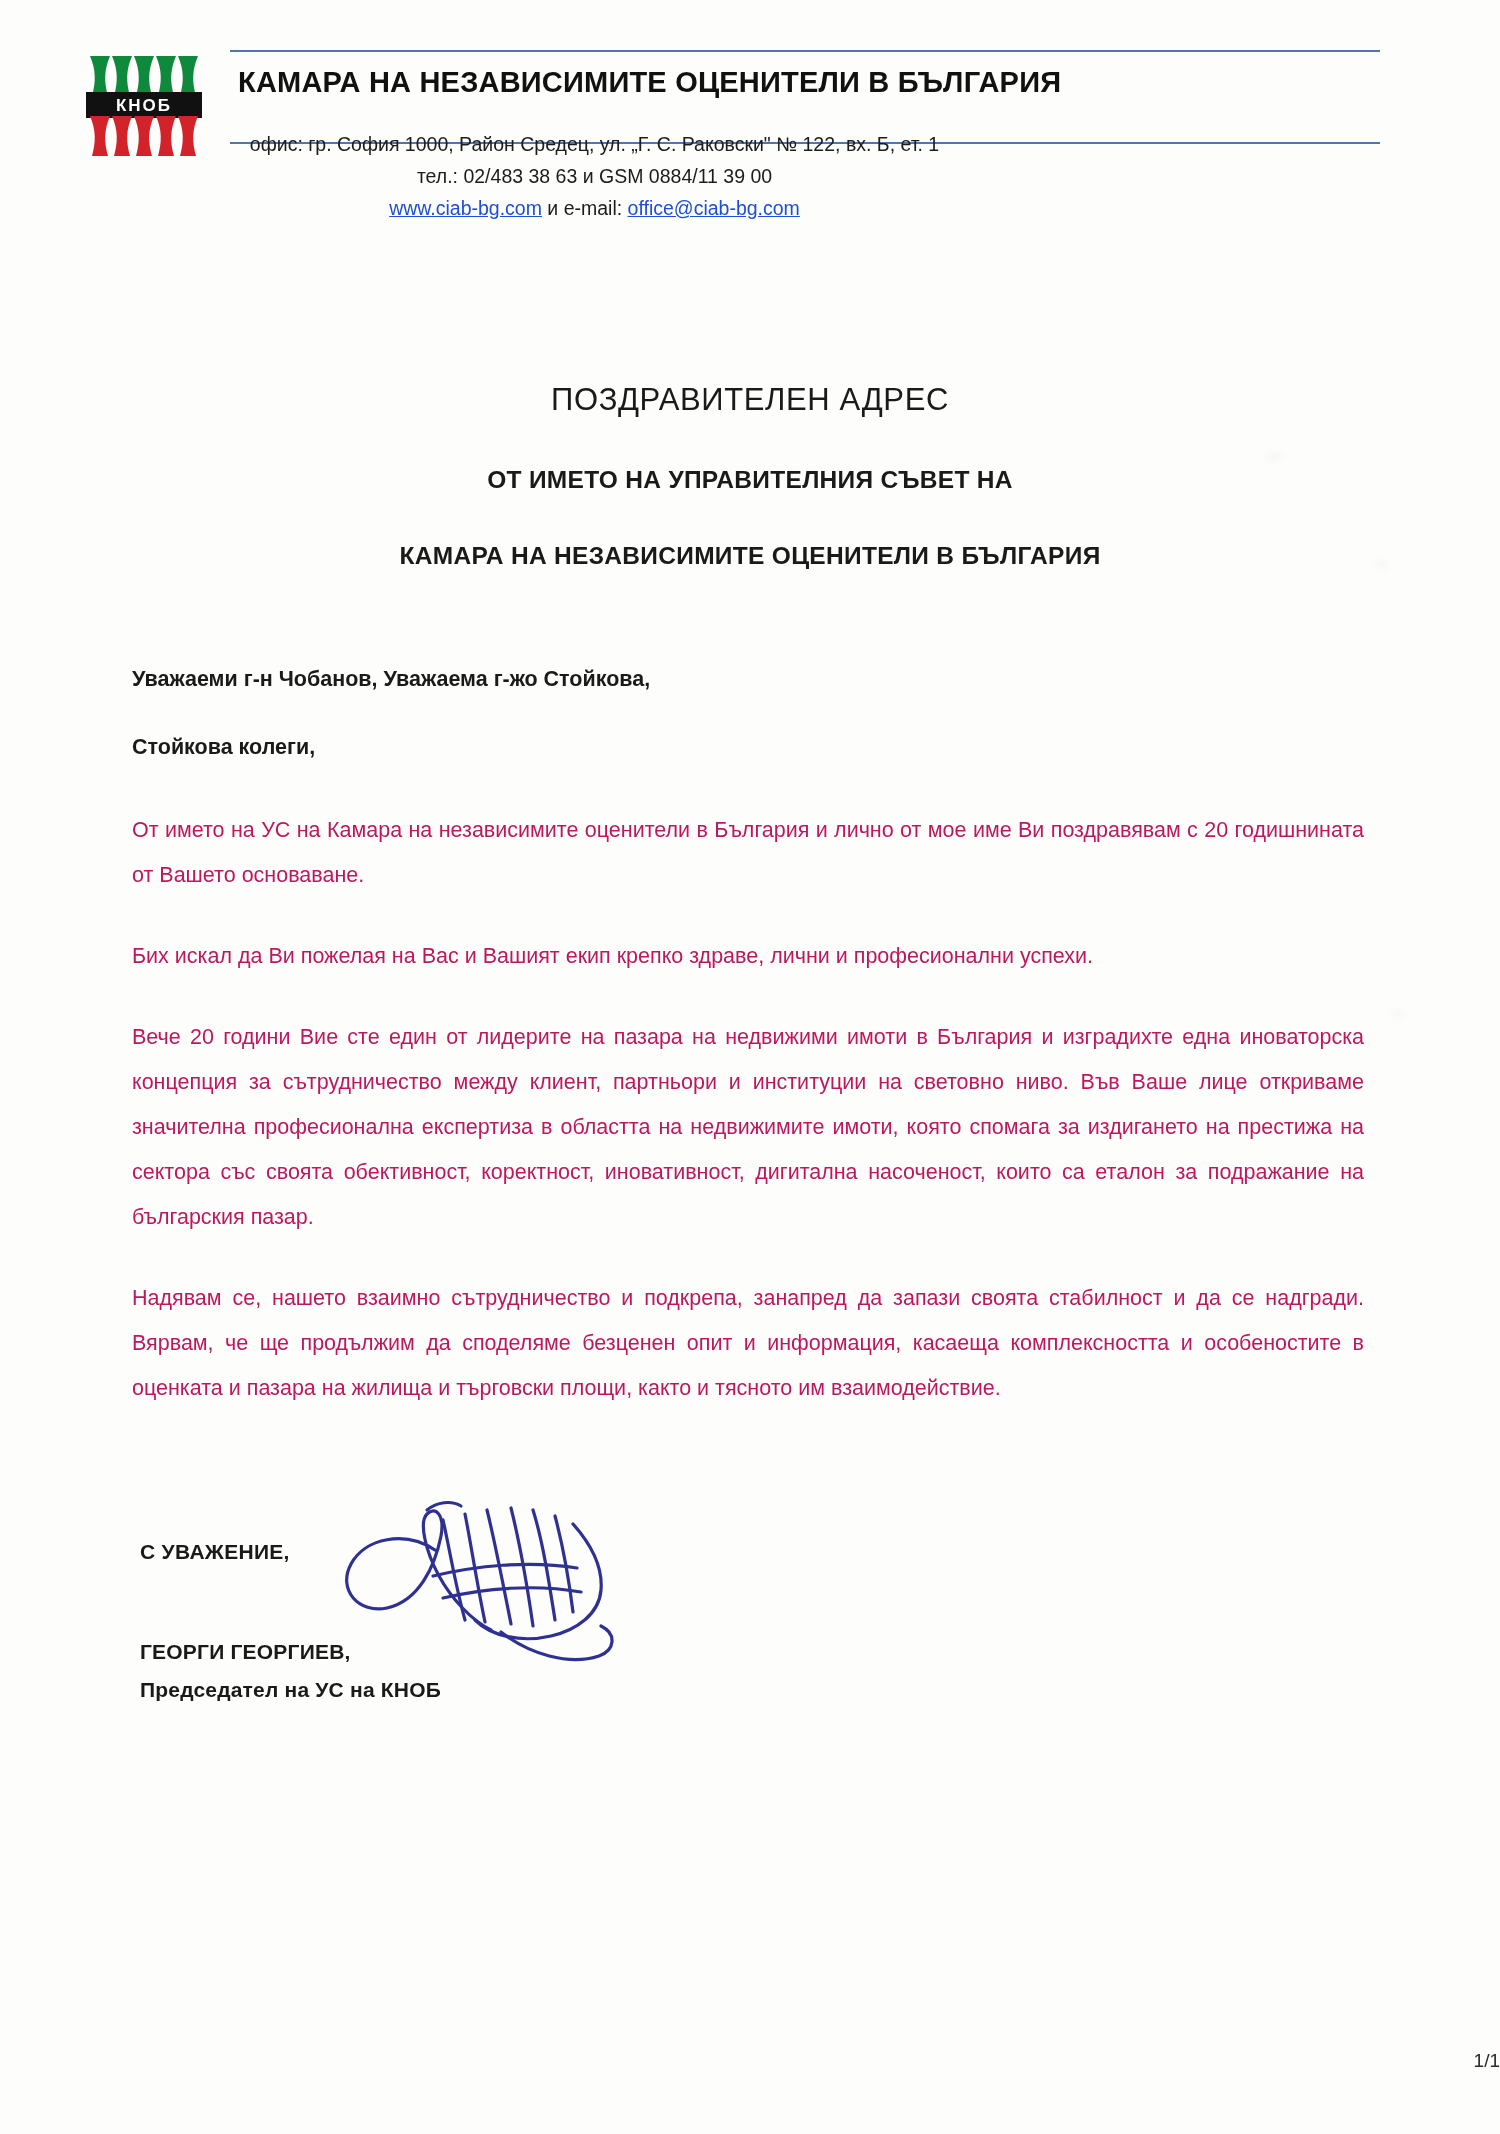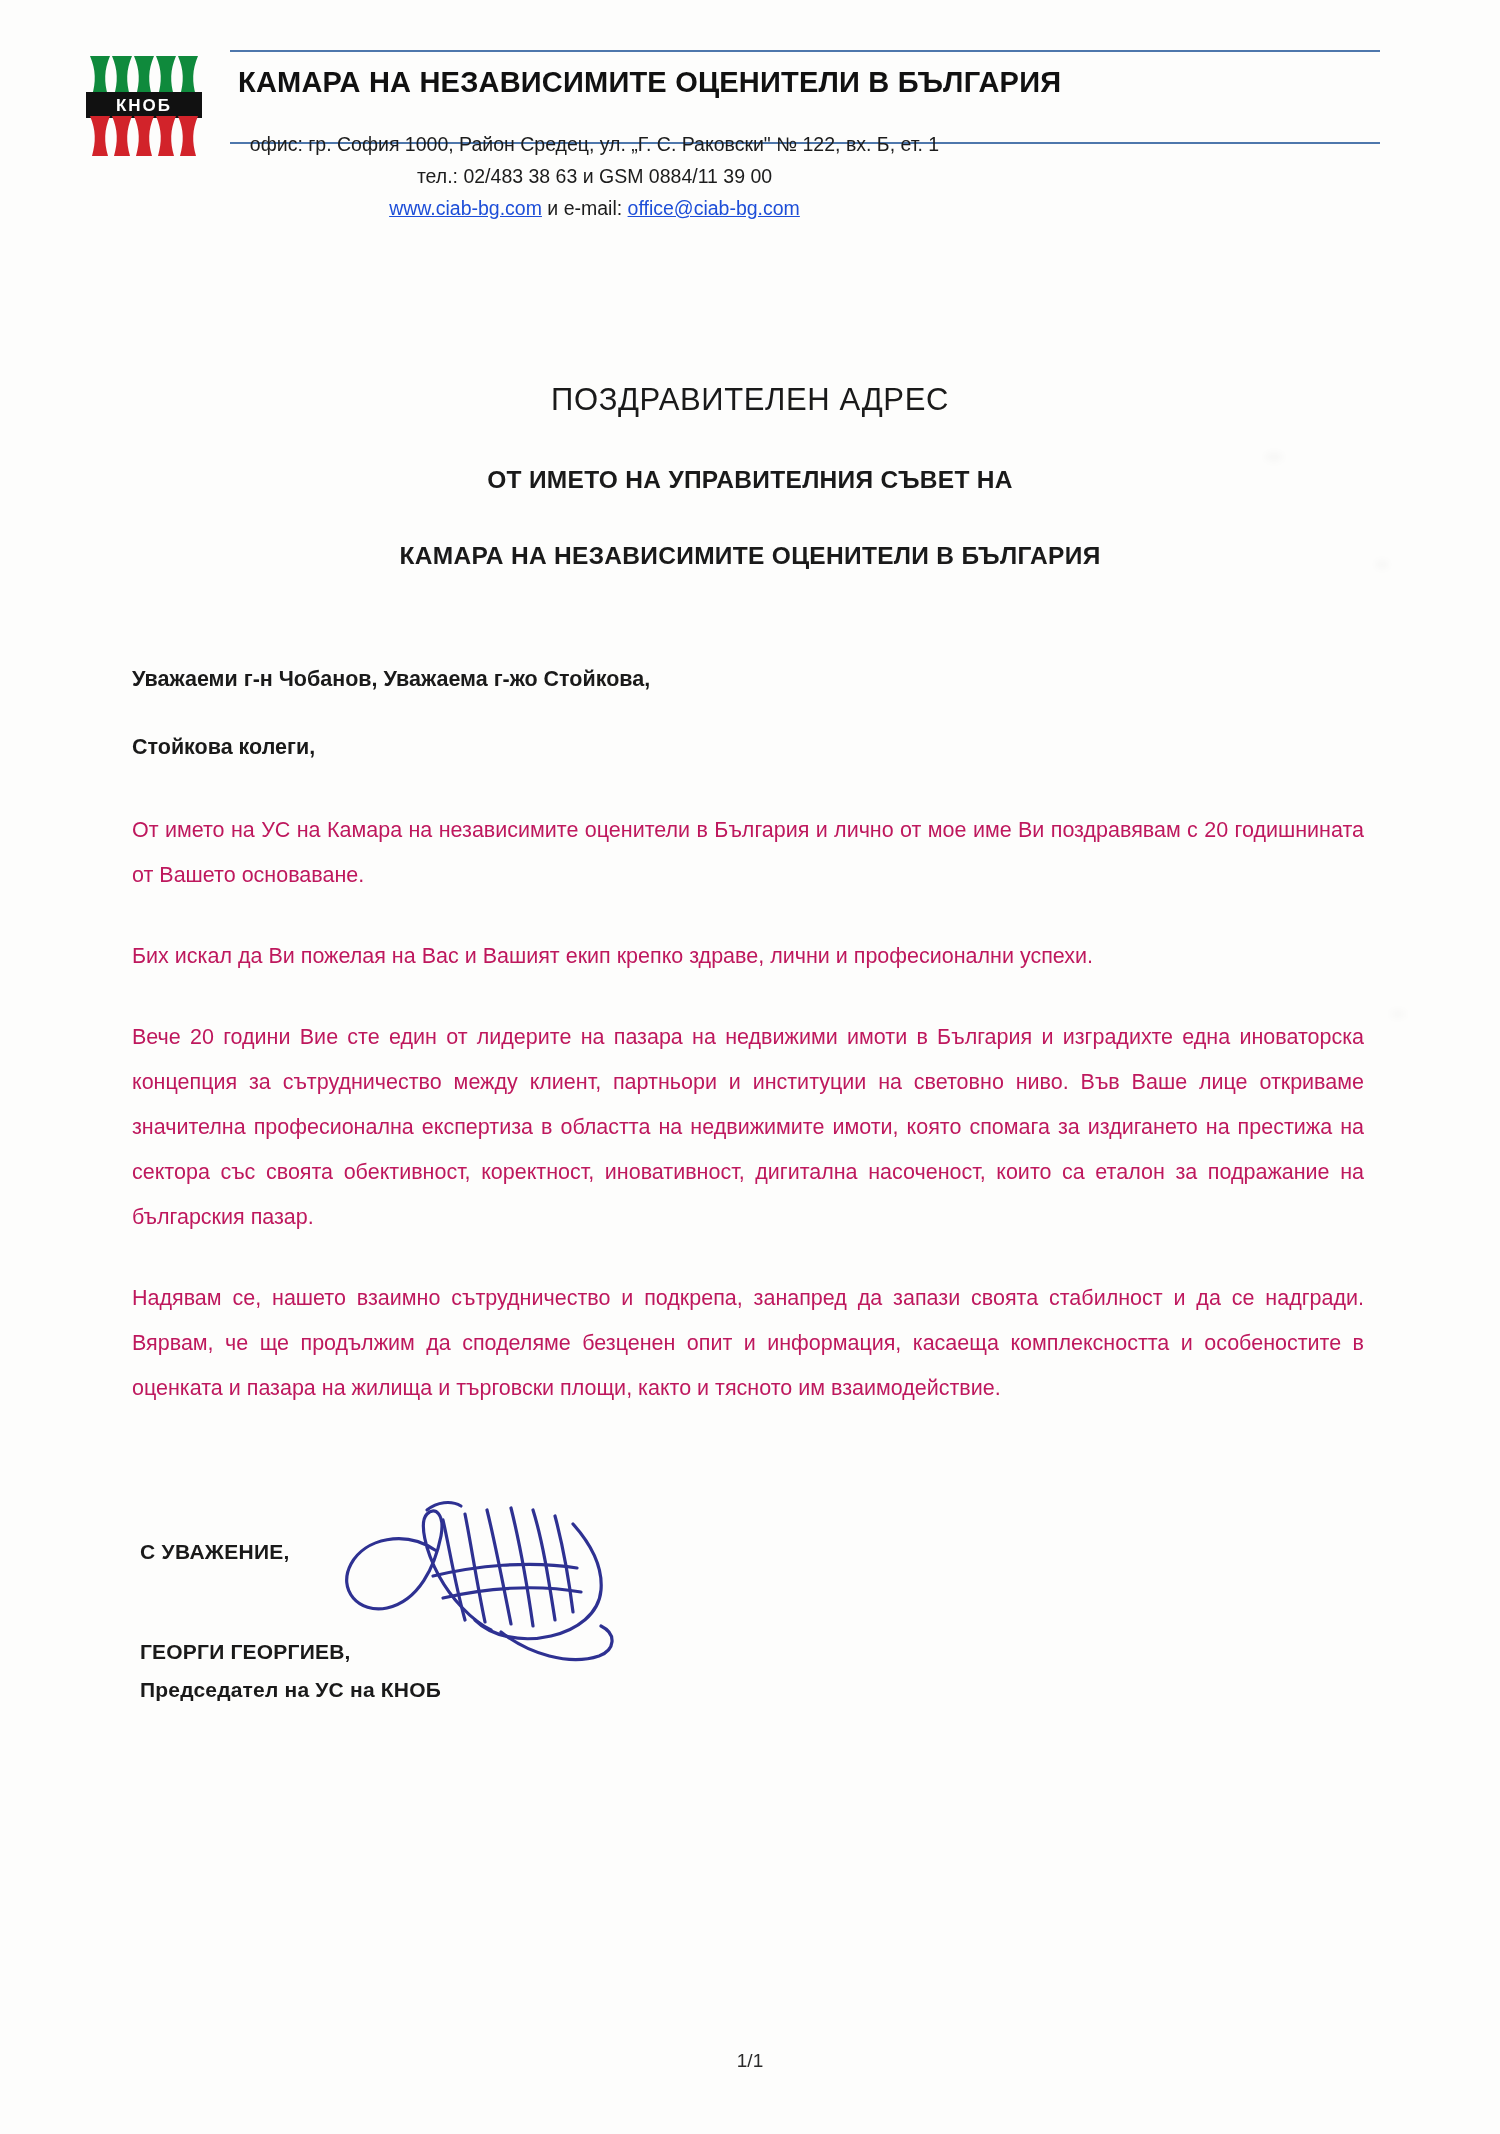--- a/index.html
+++ b/index.html
@@ -163,21 +163,21 @@
     height: 210px;
     pointer-events: none;
   }
 
   
   .footer {
     position: absolute;
     left: 0;
     top: 2050px;
     width: 1500px;
-    text-align: center;
+    text-align: right;
     font-size: 19px;
     color: #2a2a2a;
   }
 
   
   .scan-smudge {
     position: absolute;
     background: rgba(0,0,0,0.025);
     border-radius: 50%;
     filter: blur(3px);

